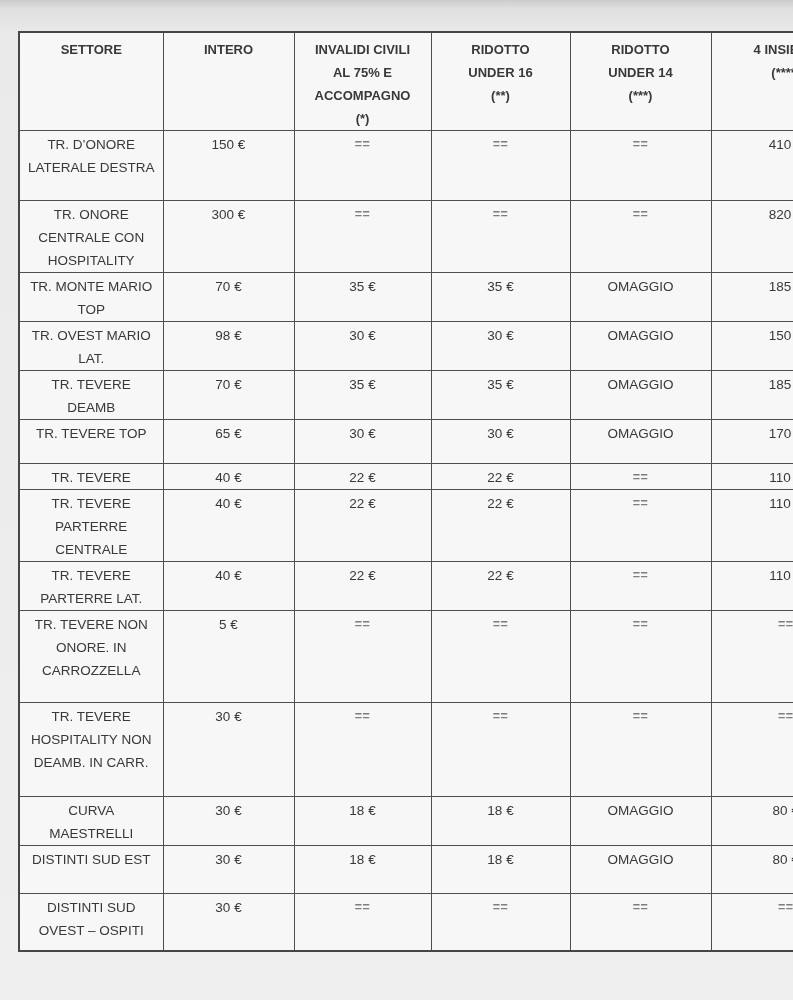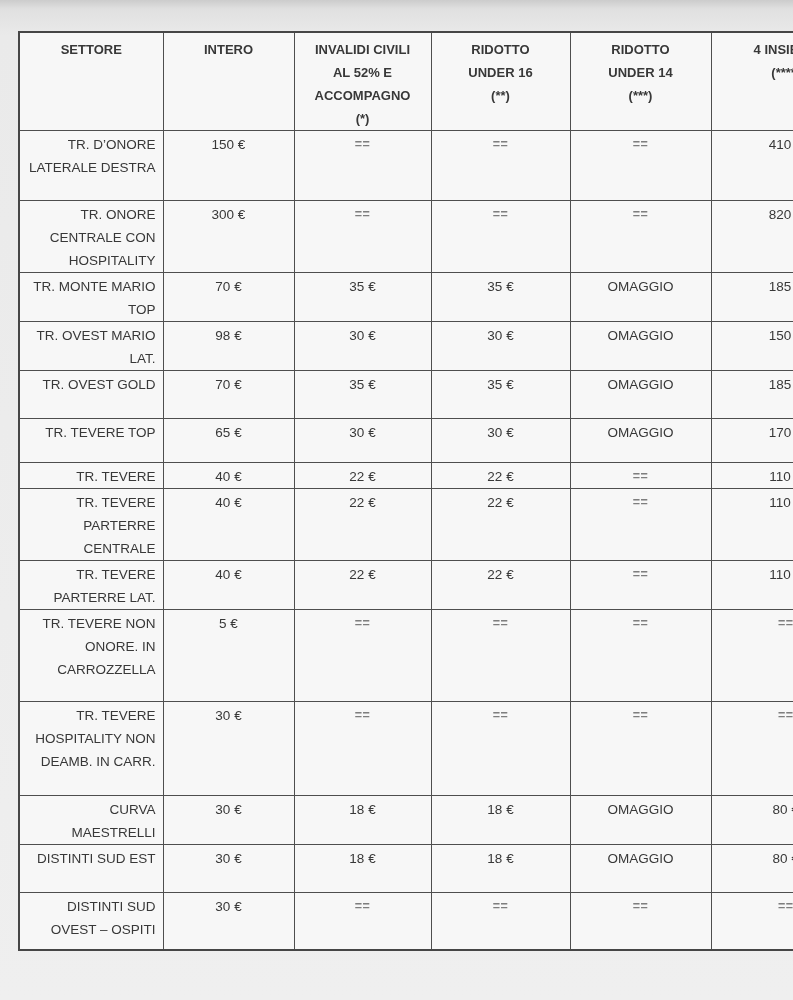--- a/index.html
+++ b/index.html
@@ -25,21 +25,21 @@
   th {
     font-size: 13px; font-weight: 700; line-height: 23px;
     text-align: center; white-space: pre-line;
     padding: 5px 4px 0 4px;
   }
   td {
     font-size: 13.5px; line-height: 23px;
     text-align: center;
     padding: 2px 7px 0 7px;
   }
-  td.sector { text-align: right; }
+  td.sector { text-align: center; }
   td.muted {
     color: #7e7e7e; font-weight: 700; font-size: 12.5px; letter-spacing: 0.5px;
   }
 </style>
 </head>
 <body>
 
 <table class="price-table">
   <colgroup>
     <col style="width:144px">
@@ -47,21 +47,21 @@
       <col style="width:137px">
     <col style="width:139px">
       <col style="width:141px">
       <col style="width:150px">
   </colgroup>
   <thead>
     <tr style="height:97px">
       <th>SETTORE</th>
       <th>INTERO</th>
       <th>INVALIDI CIVILI
-AL 52% E
+AL 75% E
 ACCOMPAGNO
 (*)</th>
       <th>RIDOTTO
 UNDER 16
 (**)</th>
       <th>RIDOTTO
 UNDER 14
 (***)</th>
       <th>4 INSIEME
 (****)</th>
@@ -94,21 +94,21 @@
     </tr>
     <tr style="height:48px">
       <td class="sector">TR. OVEST MARIO LAT.</td>
       <td>98 €</td>
       <td>30 €</td>
       <td>30 €</td>
       <td>OMAGGIO</td>
       <td>150 €</td>
     </tr>
     <tr style="height:48px">
-      <td class="sector">TR. OVEST GOLD</td>
+      <td class="sector">TR. TEVERE DEAMB</td>
       <td>70 €</td>
       <td>35 €</td>
       <td>35 €</td>
       <td>OMAGGIO</td>
       <td>185 €</td>
     </tr>
     <tr style="height:44px">
       <td class="sector">TR. TEVERE TOP</td>
       <td>65 €</td>
       <td>30 €</td>

